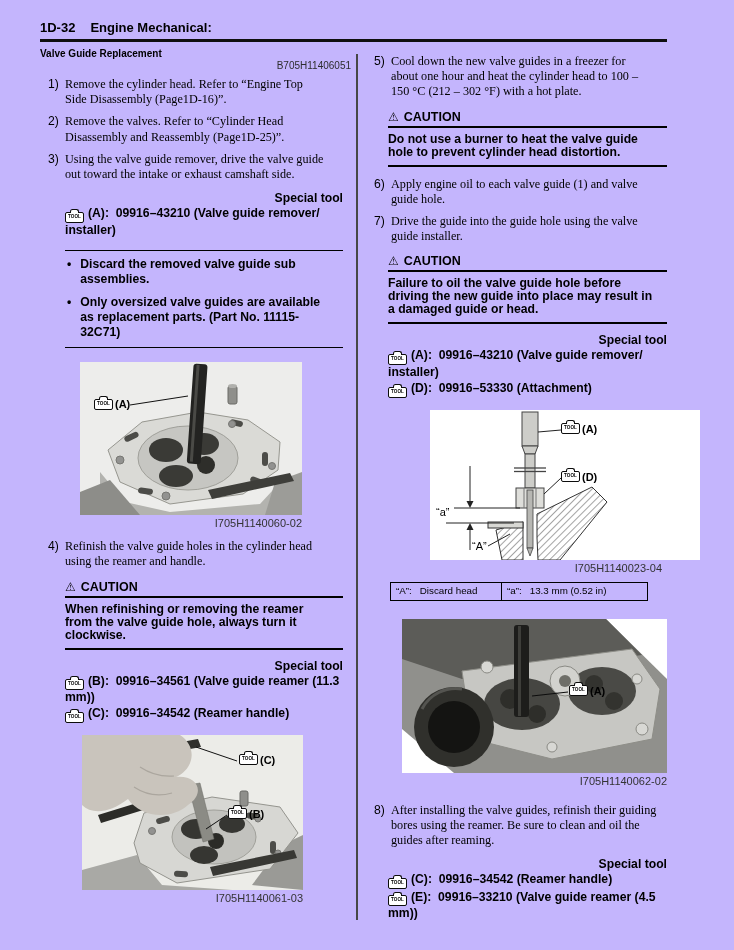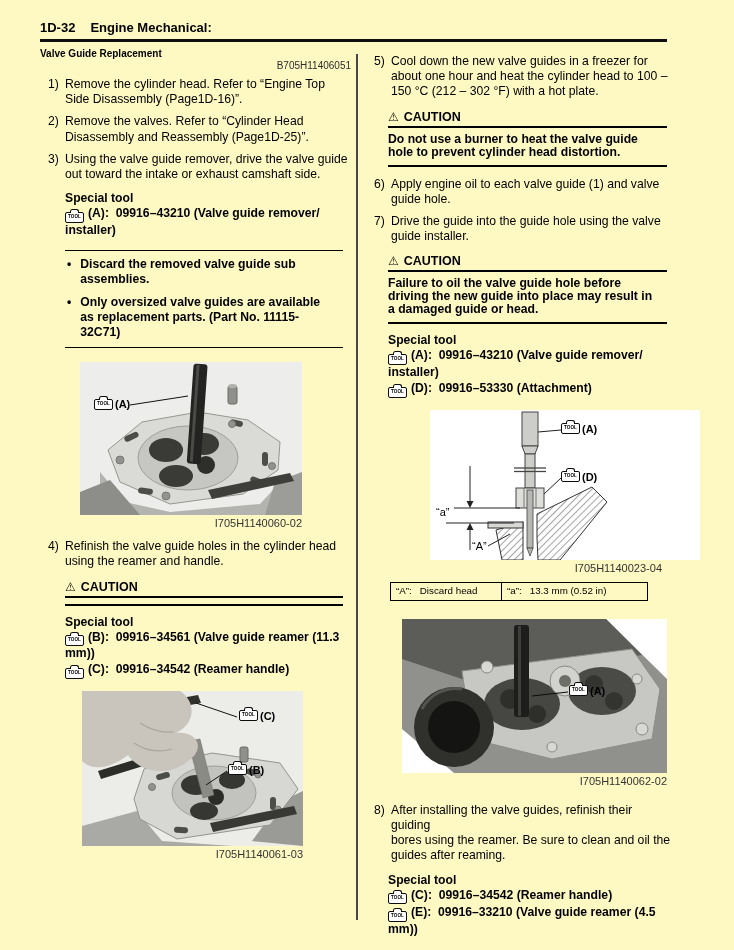--- a/index.html
+++ b/index.html
@@ -1,34 +1,34 @@
 <!DOCTYPE html>
 <html><head>
 <meta charset="utf-8">
 <style>
   html,body {margin:0; padding:0; background:#fff;}
-  .page {position:relative; width:734px; height:950px; background:#fef9c3;
+  .page {position:relative; width:734px; height:950px; background:#c4b5fd;
          font-family:"Liberation Sans", sans-serif; color:#000; overflow:hidden;}
   .hdr {position:absolute; left:40px; top:20px; font-weight:bold; font-size:13px; display:flex; gap:15px;}
   .hdr-rule {position:absolute; left:40px; top:39px; width:627px; height:3px; background:#0f0f0f;}
   .col-divider {position:absolute; left:356px; top:54px; width:2px; height:866px; background:#474747;}
   .col {position:absolute; top:46px;}
   .col-left {left:40px; width:313px;}
   .col-right {left:373px; width:300px;}
   .pre {white-space:pre-wrap;}
   h2.section-title {font-size:10px; margin:2px 0 0 0;}
   .ref-code {text-align:right; font-size:10px; color:#2d2d2d; margin:1px 2px 6px 0;}
   .step {display:flex; margin:0 0 7px 0; font-size:12.2px; line-height:15.2px;}
   .col-left .step {padding-left:8px;}
   .col-right .step {padding-left:1px;}
   .step-num {width:17px; flex:none;}
-  .step-text {flex:1;}
+  .step-text {flex:1;font-family:Liberation Serif, serif;}
   .sub {margin-left:25px; width:278px;}
   .col-right .sub {margin-left:15px; width:279px;}
-  .subhead {font-weight:bold; font-size:12.2px; margin:9px 0 1px 0;}
+  .subhead {font-weight:bold; font-size:12.2px; margin:9px 0 1px 0;text-align:right;}
   .tool-line {margin:1px 0; font-size:12.2px; line-height:15.4px; font-weight:bold;}
   .tool-icon {display:inline-block; width:17px; height:9px; border:1.3px solid #0d0d0d; border-radius:2px;
               background:#fff; font-size:4.6px; line-height:8.5px; text-align:center; font-weight:bold;
               position:relative; vertical-align:-0.5px; margin-right:4px; letter-spacing:0.1px;}
   .tool-icon::before {content:""; position:absolute; top:-4px; left:4px; width:6.5px; height:3px;
               border:1.3px solid #0d0d0d; border-bottom:none; border-radius:2.5px 2.5px 0 0; background:#fff;}
   .note-block {margin-top:12px;}
   .block-head {font-weight:bold; font-size:12.2px; margin-bottom:2px;}
   .rule-1 {border:none; border-top:1.6px solid #000; margin:2px 0 6px 0;}
   .rule-1e {border:none; border-top:1.6px solid #000; margin:4px 0 0 0;}
@@ -151,20 +151,23 @@
       <span class="step-text pre">Refinish the valve guide holes in the cylinder head
 using the reamer and handle.</span>
     </div>
 
     <div class="sub caution-block">
       <div class="caution-head">
         <span class="warn-glyph">⚠</span>
         <span>CAUTION</span>
       </div>
       <hr class="rule-2">
+      <div class="caution-body pre">When refinishing or removing the reamer
+from the valve guide hole, always turn it
+clockwise.</div>
       <hr class="rule-2e">
     </div>
 
     <div class="sub">
       <div class="subhead">Special tool</div>
       <p class="tool-line"><span class="tool-icon">TOOL</span><span class="pre">(B):  09916–34561 (Valve guide reamer (11.3
 mm))</span></p>
       <p class="tool-line"><span class="tool-icon">TOOL</span><span class="pre">(C):  09916–34542 (Reamer handle)</span></p>
     </div>
 

